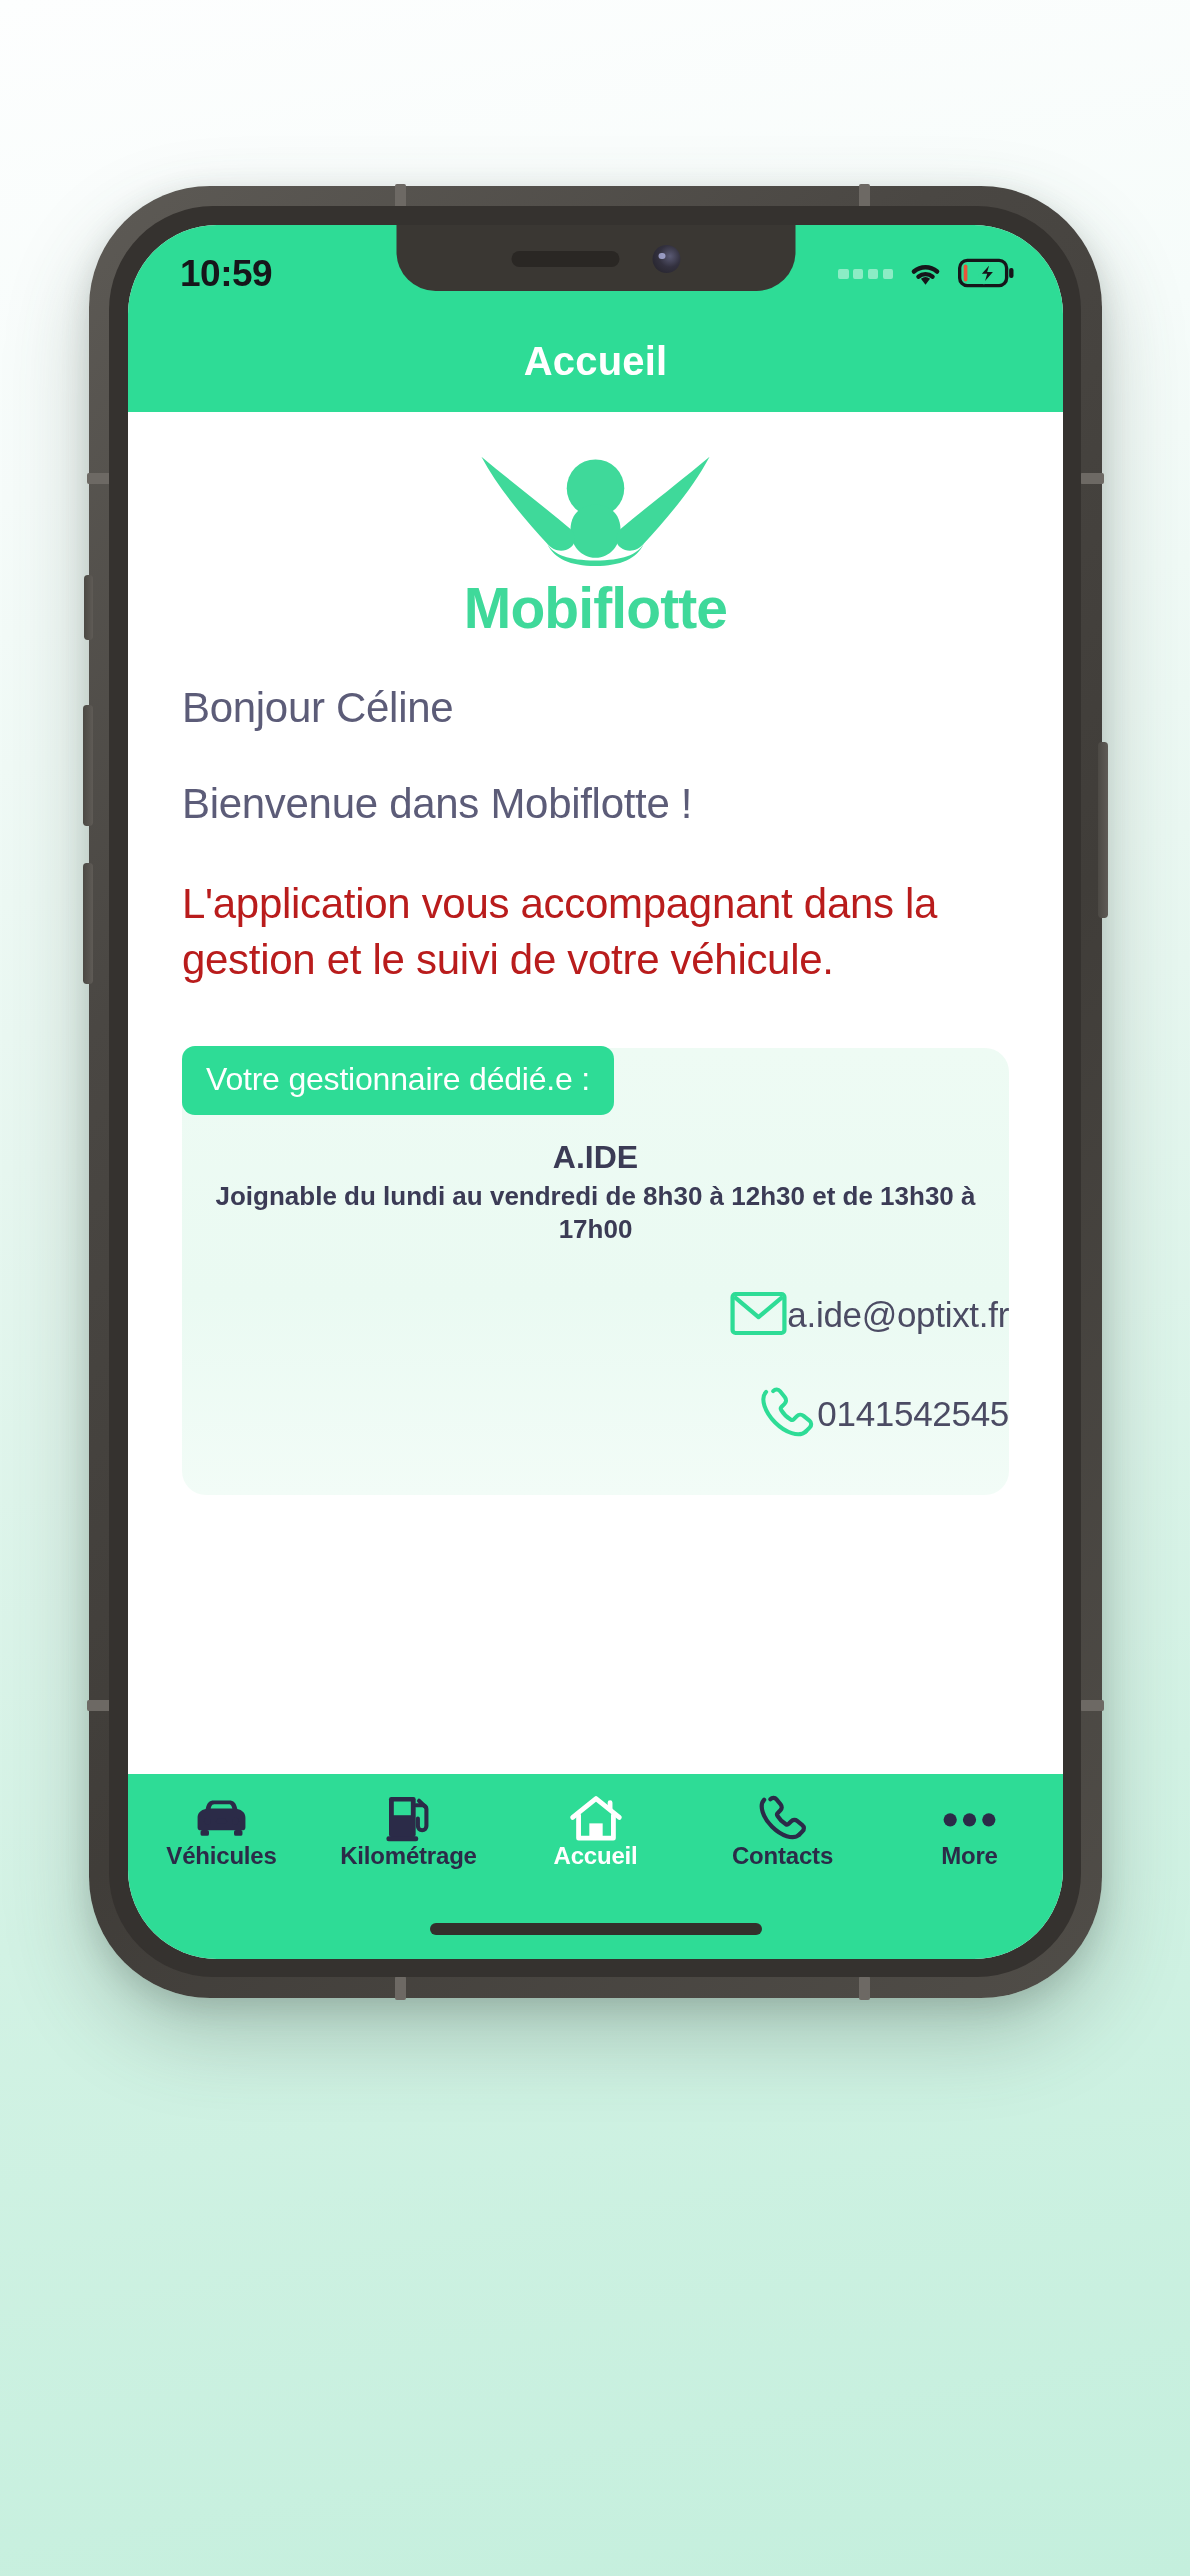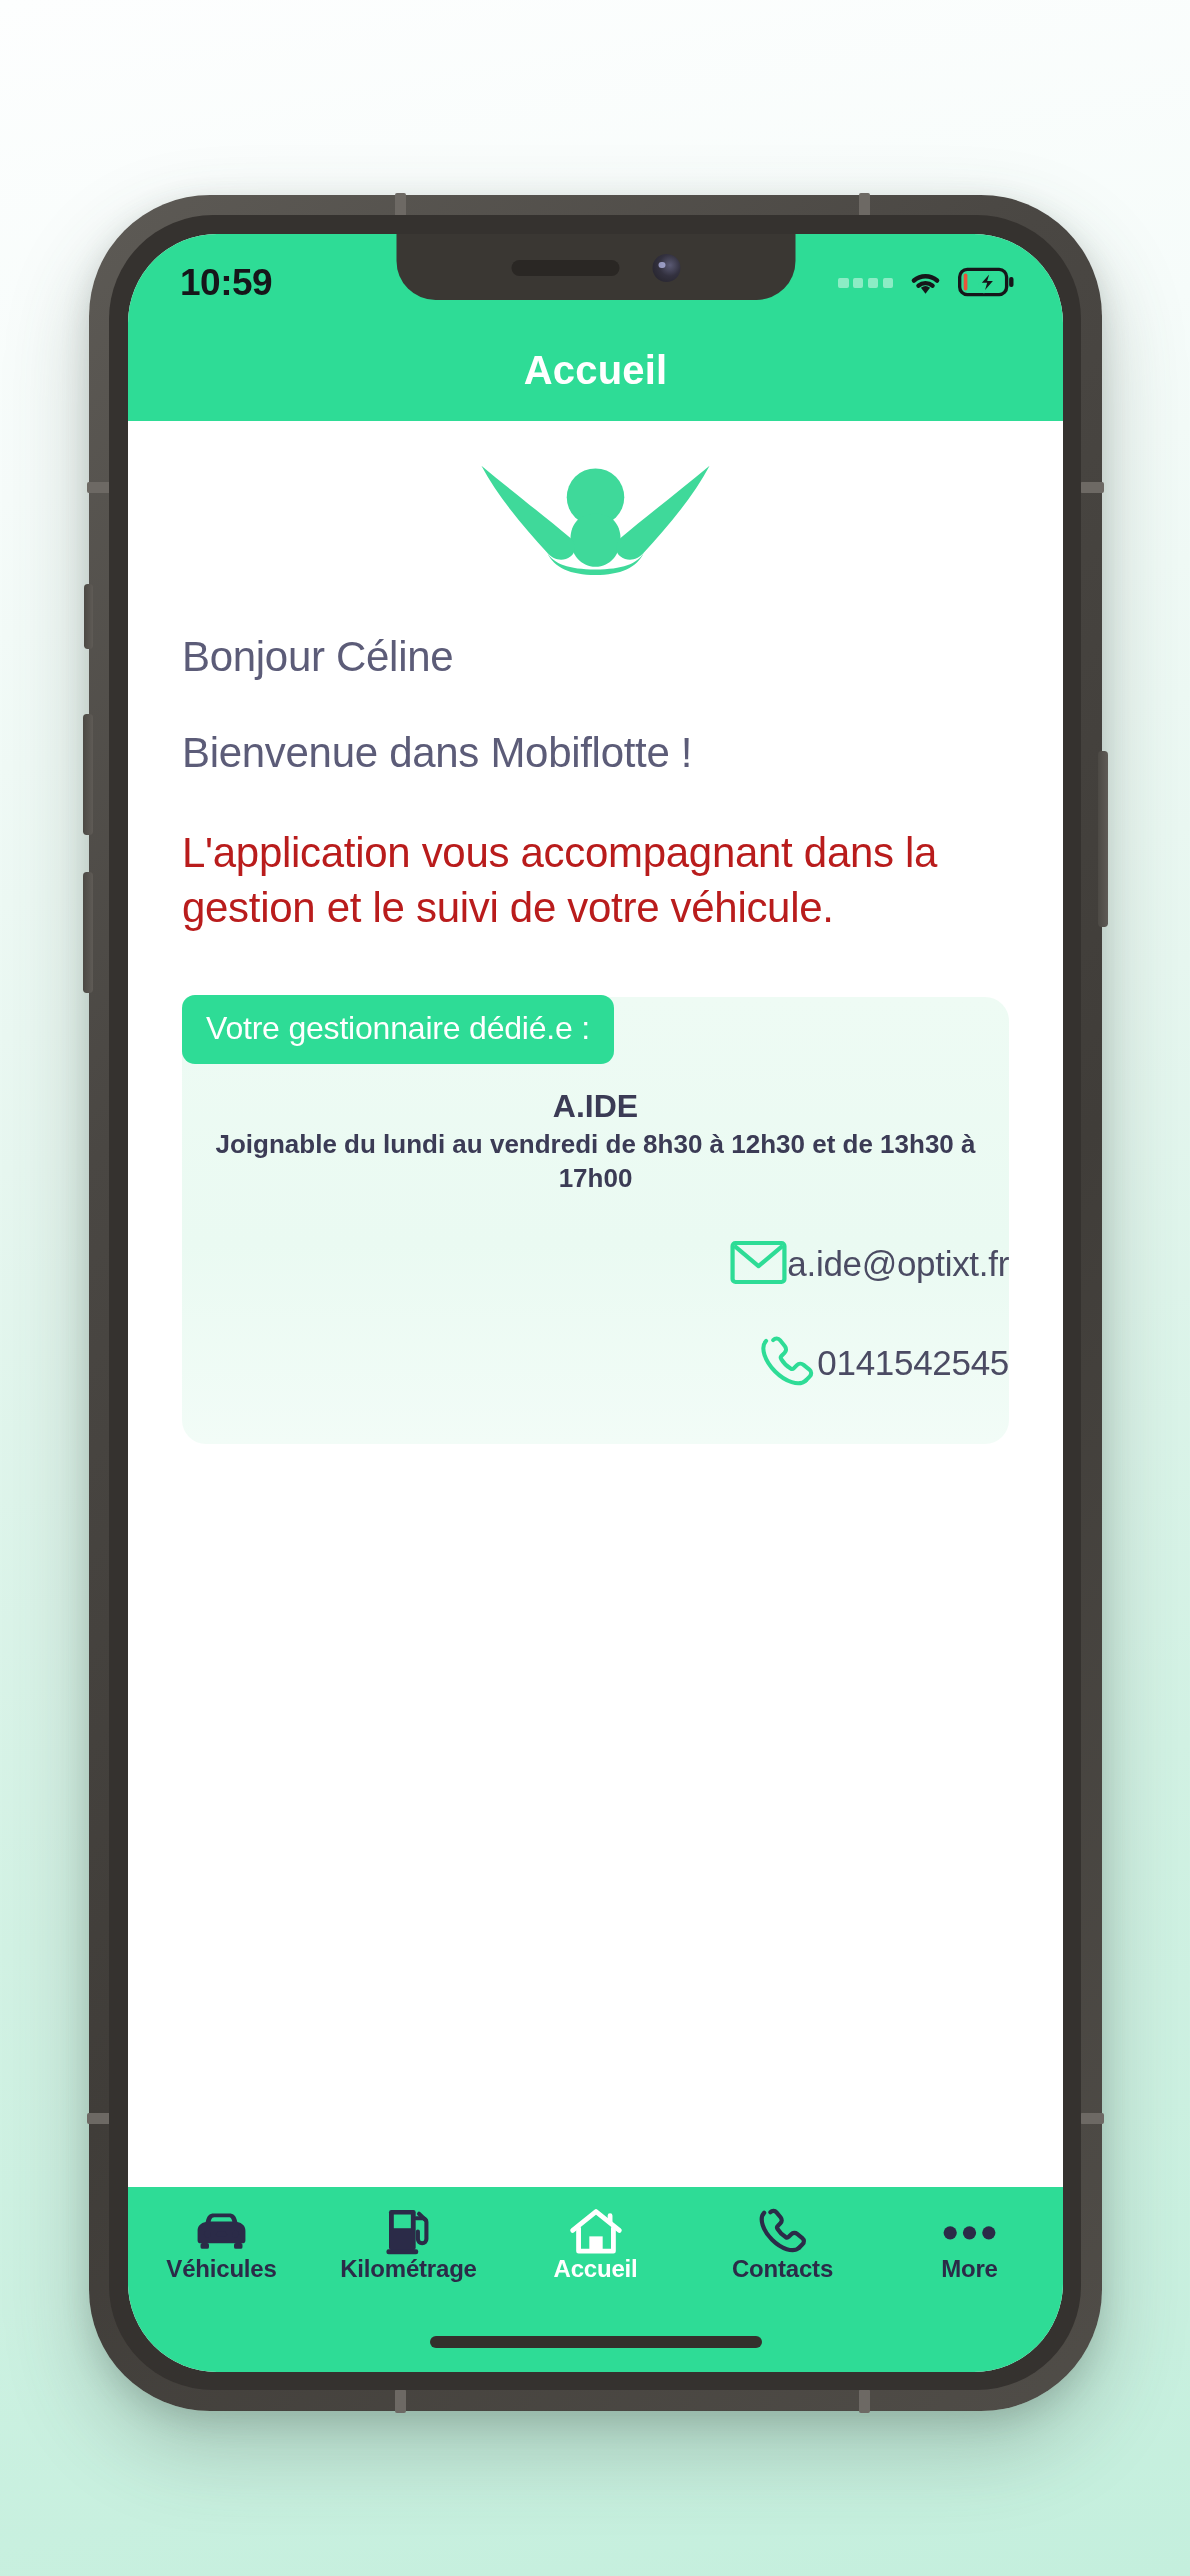--- a/index.html
+++ b/index.html
@@ -18,23 +18,23 @@
                 #e7f7f0 42%,
                 #d2f2e4 70%,
                 #c4efdd 100%);
     position: relative;
   }
 
   
   #phone-frame {
     position: absolute;
     left: 89px;
-    top: 195px;
+    top: 186px;
     width: 1013px;
-    height: 2216px;
+    height: 1812px;
     border-radius: 121px;
     background: linear-gradient(135deg, #5d5a55 0%, #4a4743 30%, #403d39 60%, #504d48 100%);
     box-shadow: 0 37px 83px rgba(60,80,70,0.28),
                 0 9.3px 28px rgba(60,80,70,0.18);
     padding-left: 48px;
   }
 
   #phone-inner-bezel {
     position: absolute;
     left: 20.4px; top: 20.4px;
@@ -387,20 +387,21 @@
                      C 152 90 152 100 158 104
                      C 166 110 176 108 183 100
                      C 207 74 236 40 254 6 Z"></path>
             <path d="M79 100
                      C 86 116 104 124 131 124
                      C 158 124 176 116 183 100
                      C 176 112 160 118 131 118
                      C 102 118 86 112 79 100 Z"></path>
           </g>
         </svg>
+        <div id="logo-wordmark">Mobiflotte</div>
       </div>
 
       <div id="greeting-block">
         <div class="greet-line" id="greet-name">Bonjour Céline</div>
         <div class="greet-line" id="greet-welcome">Bienvenue dans Mobiflotte !</div>
         <div id="greet-desc">L'application vous accompagnant dans la gestion et le suivi de votre véhicule.</div>
       </div>
 
       <div id="manager-card">
         <div id="manager-badge">Votre gestionnaire dédié.e :</div>

